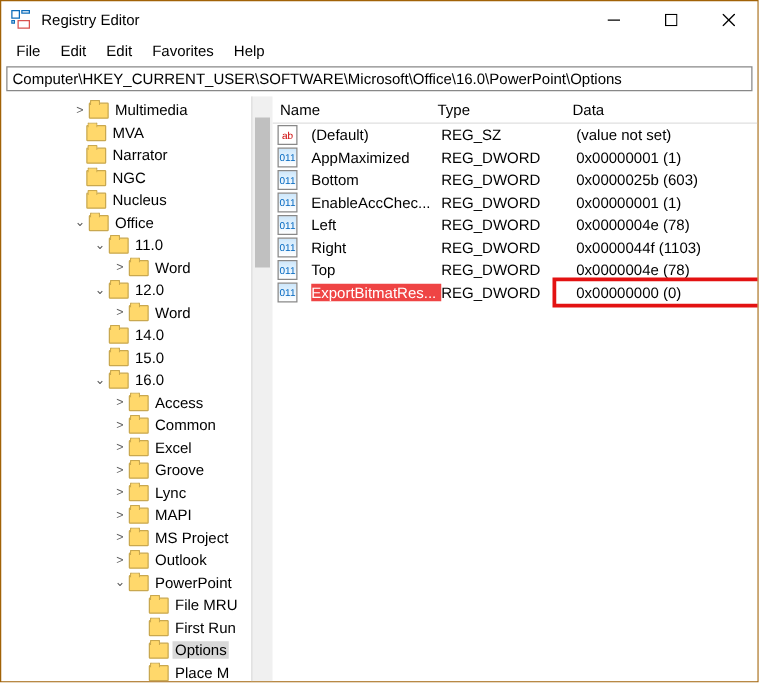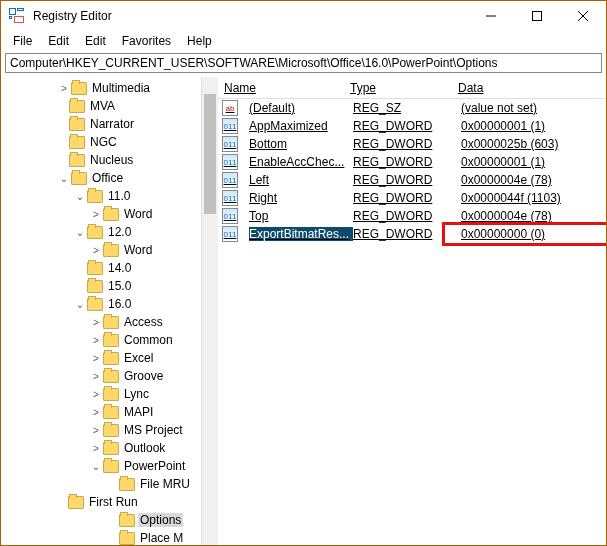--- a/index.html
+++ b/index.html
@@ -32,33 +32,33 @@
     .treescroll{ width:17px; background:#f0f0f0; border-left:1px solid #ddd; display:flex; flex-direction:column;}
     .thumb{ background:#c0c0c0; margin:17px 2px; flex:1; max-height:120px;}
     .node { display:flex; align-items:center; height:18px; white-space:nowrap; }
     .toggle { width:14px; height:14px; display:flex; align-items:center; justify-content:center; color:#5a5a5a; font-size:10px;}
     .folder { width:16px; height:13px; background:#ffd86b; border:1px solid #c9a84f; border-radius:1px; margin-right:3px; position:relative; }
     .folder:before{content:'';position:absolute;top:-3px;left:0;width:6px;height:3px;background:#ffd86b;border:1px solid #c9a84f;border-bottom:none;border-radius:1px 1px 0 0;}
     .node .label { padding:0 2px; }
     .node.selected .label { background:#d9d9d9; }
 
     
-    .list { flex:1; overflow:hidden;text-decoration:underline; }
+    .list { flex:1; overflow:hidden; }
     .listhead { display:flex; border-bottom:1px solid #e0e0e0; height:22px; }
     .colh { padding:4px 6px; text-align:left; }
     .c-name{width:126px;} .c-type{width:108px;} .c-data{flex:1;}
     .row { display:flex; align-items:center; height:18px; padding-left:4px; }
     .row .valicon { width:16px; height:16px; margin-right:11px; display:flex;align-items:center;justify-content:center;font-size:8px;border:1px solid #888; }
     .valicon.sz { color:#c00;}
     .valicon.dw { color:#0067c0; background:linear-gradient(#cde7fb,#fff);}
     .row .n{width:104px;overflow:hidden;text-overflow:ellipsis;white-space:nowrap;}
     .row .t{width:108px;overflow:hidden;}
     .row .d{flex:1;overflow:hidden;}
     .row.selected { position:relative; }
-    .row.selected .n { background:#0c4a6e; color:#fff; }
+    .row.selected .n { background:#ef4444; color:#fff; }
     .highlight-box { position:absolute; border:3px solid #e31212; left:224px; width:208px; height:24px; top:-3px; pointer-events:none;}
     .listbody{position:relative;}
   </style>
 </head>
 <body>
 
 <div class="window">
   <div class="titlebar">
     <div class="appicon">
       <div class="box b1"></div>
@@ -201,21 +201,21 @@
           </div>
       <div class="node" style="padding-left:88px">
             <span class="toggle">⌄</span>
             <span class="folder"></span>
             <span class="label">PowerPoint</span>
           </div>
       <div class="node" style="padding-left:118px">
             <span class="folder"></span>
             <span class="label">File MRU</span>
           </div>
-      <div class="node" style="padding-left:67px">
+      <div class="node" style="padding-left:118px">
             <span class="folder"></span>
             <span class="label">First Run</span>
           </div>
       <div class="node selected" style="padding-left:118px">
             <span class="folder"></span>
             <span class="label">Options</span>
           </div>
       <div class="node" style="padding-left:118px">
             <span class="folder"></span>
             <span class="label">Place M</span>

